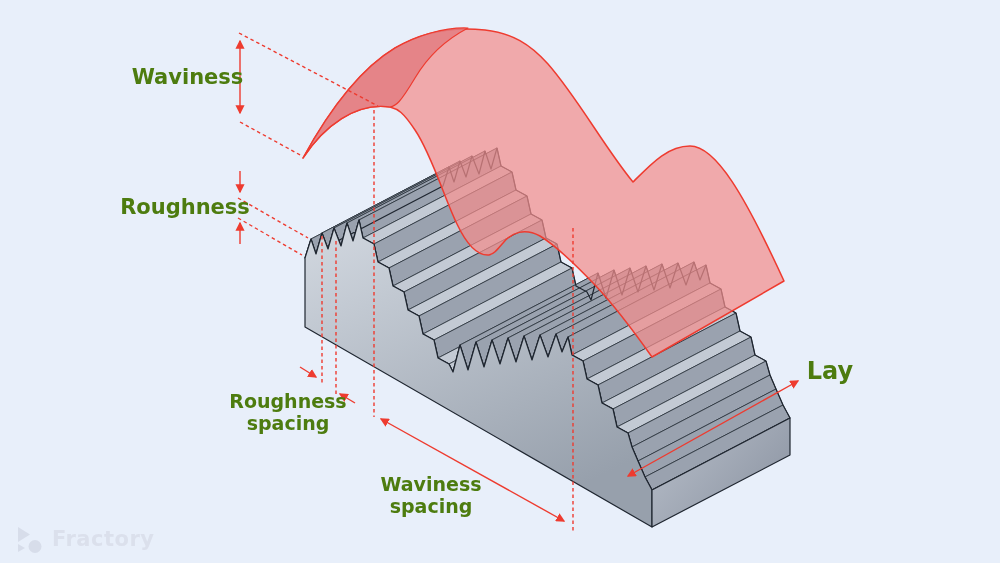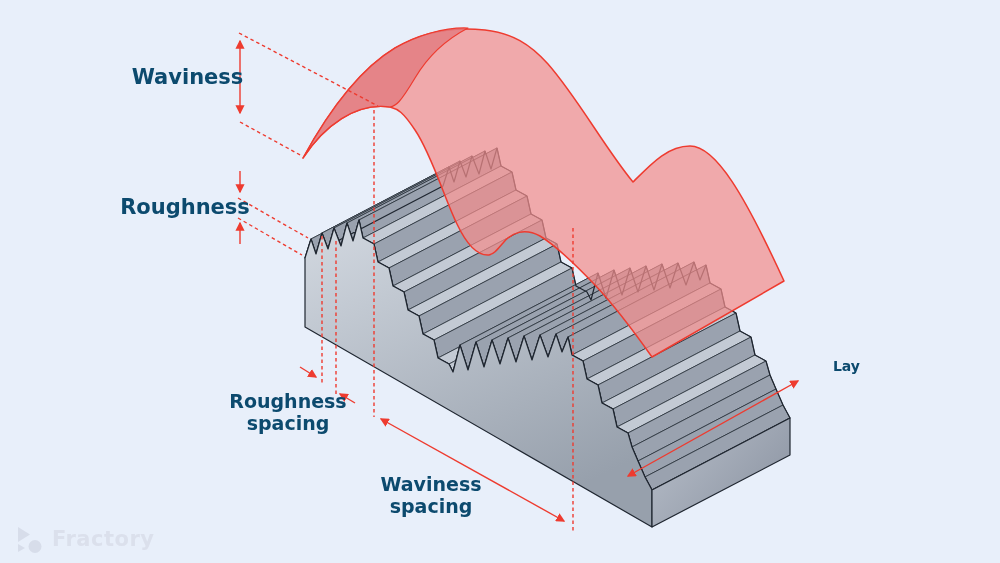--- a/index.html
+++ b/index.html
@@ -1,24 +1,24 @@
 <!DOCTYPE html>
 <html><head>
 <meta charset="utf-8">
 <style>
   html,body{margin:0;padding:0;}
   body{font-family:"DejaVu Sans","Liberation Sans",sans-serif;}
   #stage{position:relative;width:1000px;height:563px;background:#e8effa;overflow:hidden;}
   #diagram-svg{position:absolute;left:0;top:0;}
-  .lbl{position:absolute;color:#0c4a6e;font-weight:700;text-align:center;line-height:1.15;}
+  .lbl{position:absolute;color:#4d7c0f;font-weight:700;text-align:center;line-height:1.15;}
   .lbl-waviness{left:115px;top:65px;width:145px;font-size:21px;}
   .lbl-roughness{left:110px;top:195px;width:150px;font-size:21px;}
   .lbl-rspacing{left:213px;top:391px;width:150px;font-size:19px;}
   .lbl-wspacing{left:356px;top:474px;width:150px;font-size:19px;}
-  .lbl-lay{left:800px;top:358px;width:60px;font-size:14px;text-align:right;}
+  .lbl-lay{left:800px;top:358px;width:60px;font-size:24px;text-align:center;}
   .logo{position:absolute;left:14px;top:522px;width:180px;height:34px;display:flex;align-items:center;}
   .logo-text{color:#dbe0ec;font-size:21px;font-weight:600;letter-spacing:0.5px;margin-left:6px;}
 </style>
 </head>
 <body>
 
 <div id="stage">
 
   <svg id="diagram-svg" width="1000" height="563" viewBox="0 0 1000 563">
     <defs>

